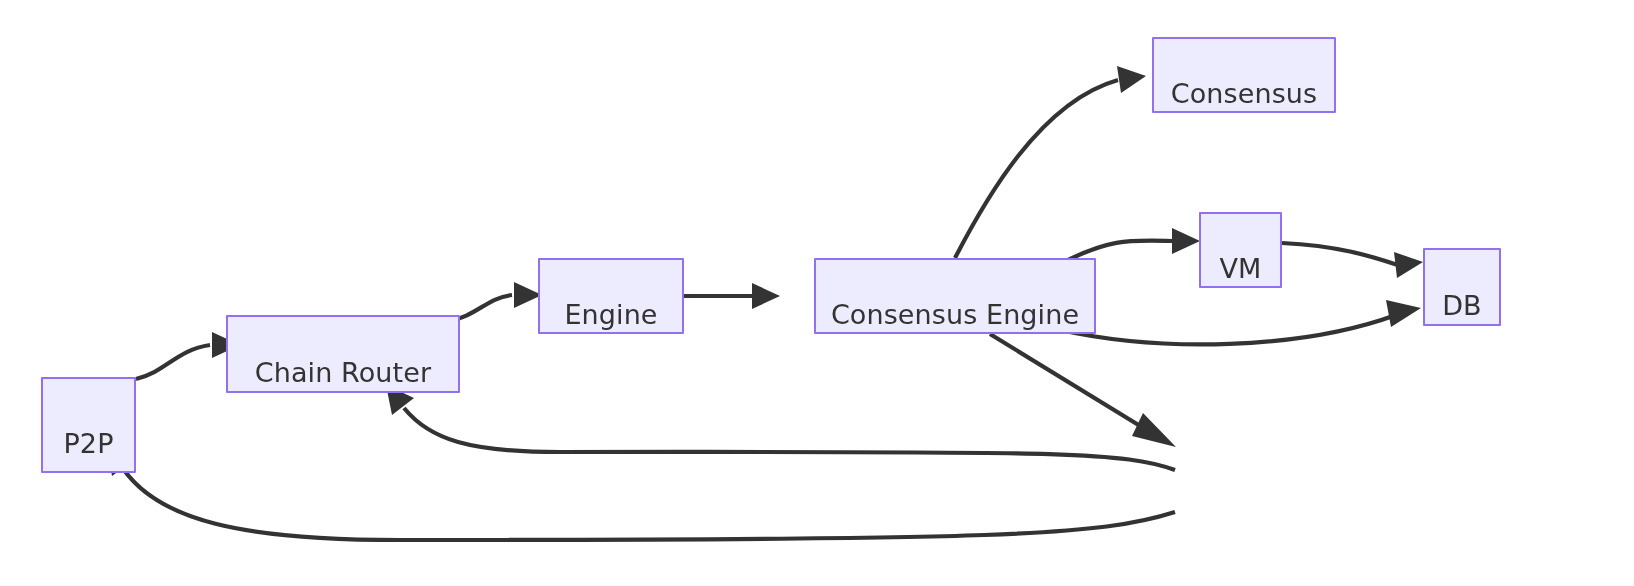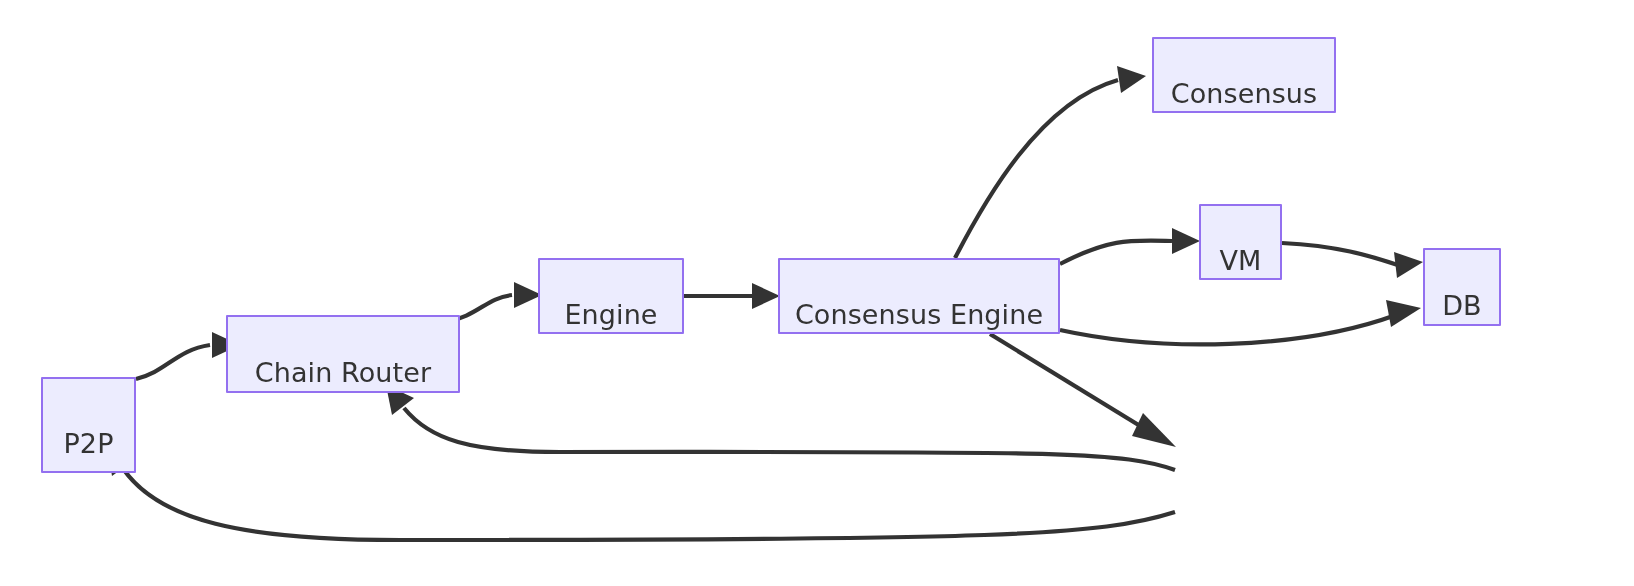--- a/index.html
+++ b/index.html
@@ -115,29 +115,29 @@
   </div>
 
   <div class="node-box" style="left:226px; top:315px; width:234px; height:78px;">
     <span class="node-label">Chain Router</span>
   </div>
 
   <div class="node-box" style="left:538px; top:258px; width:146px; height:76px;">
     <span class="node-label">Engine</span>
   </div>
 
-  <div class="node-box" style="left:778px; top:258px; width:282px; height:76px;text-align:center;">
+  <div class="node-box" style="left:814px; top:258px; width:282px; height:76px;text-align:center;">
     <span class="node-label">Consensus Engine</span>
   </div>
 
   <div class="node-box" style="left:1152px; top:37px; width:184px; height:76px;">
     <span class="node-label">Consensus</span>
   </div>
 
-  <div class="node-box" style="left:1199px; top:204px; width:83px; height:76px;">
+  <div class="node-box" style="left:1199px; top:212px; width:83px; height:76px;">
     <span class="node-label">VM</span>
   </div>
 
   <div class="node-box" style="left:1423px; top:248px; width:78px; height:78px;">
     <span class="node-label">DB</span>
   </div>
 
 
 </div>
 

